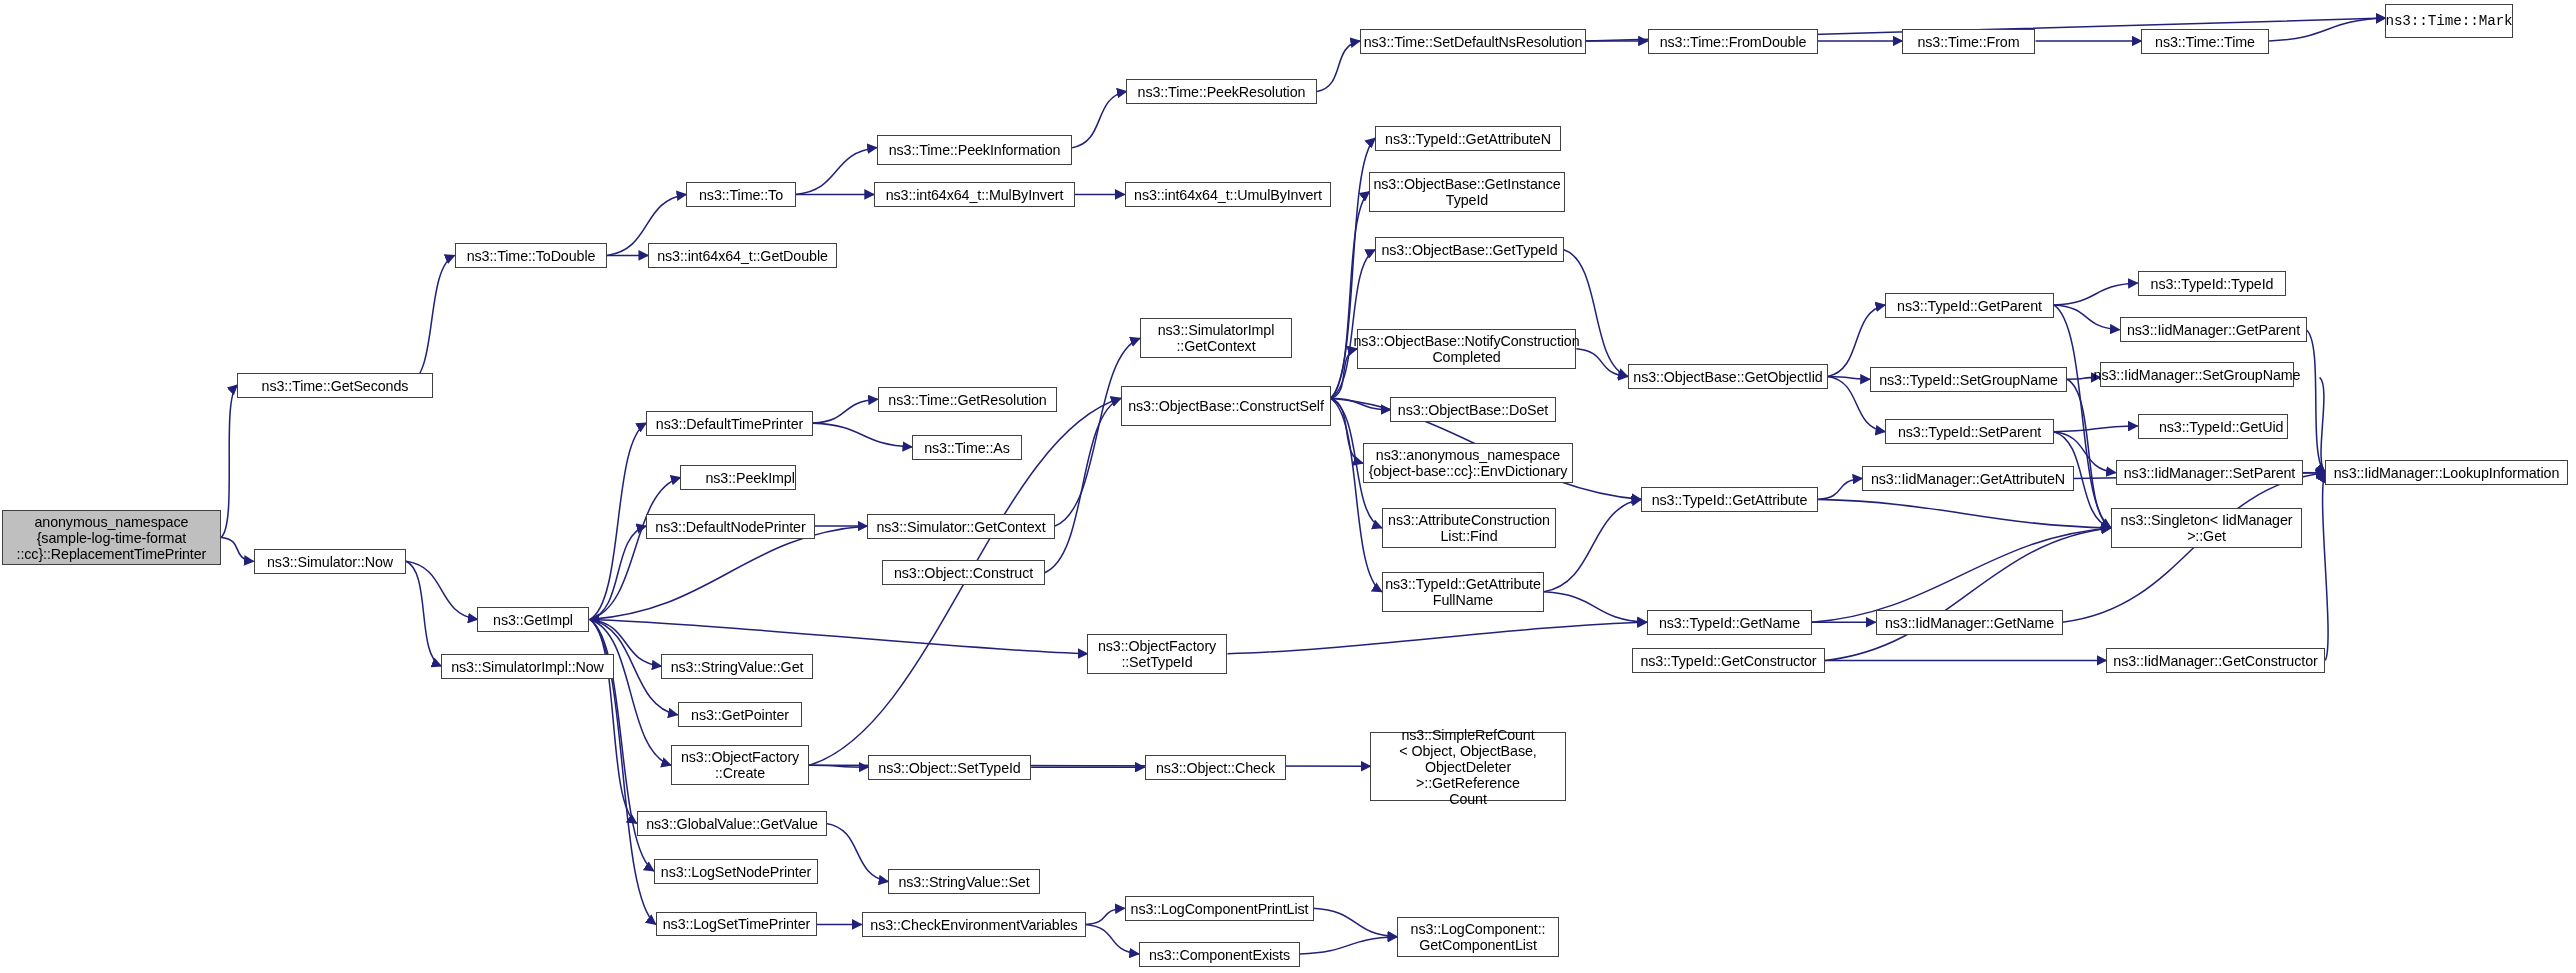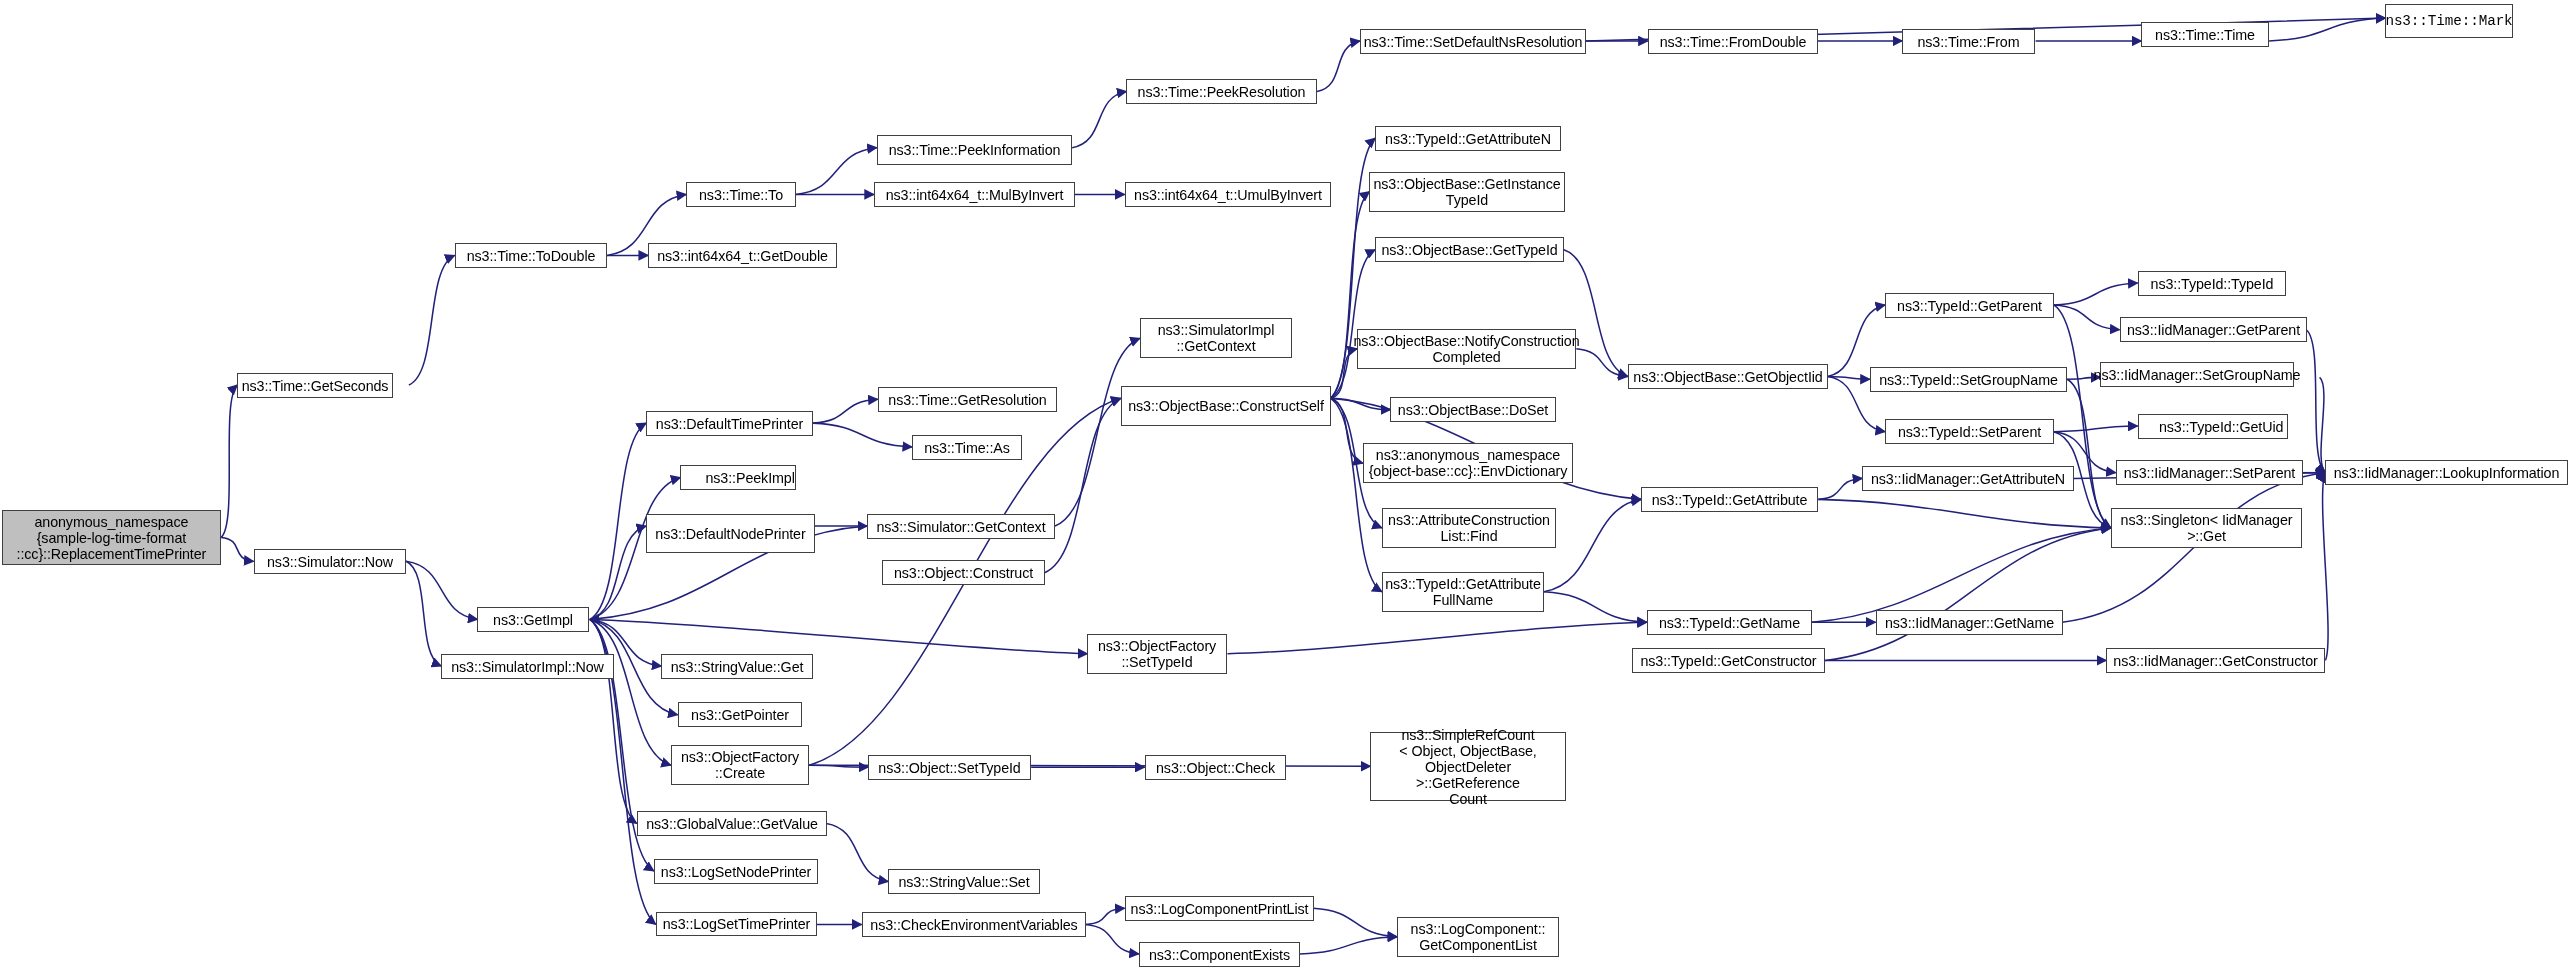--- a/index.html
+++ b/index.html
@@ -101,39 +101,39 @@
       <path d="M 2434 396 C 2446.7 406, 2427.3 486, 2440 496" fill="none" stroke="#21217a" stroke-width="1.6" marker-end="url(#ah)"></path>
       <path d="M 2416 496 C 2436.8 496, 2419.2 496, 2440 496" fill="none" stroke="#21217a" stroke-width="1.6" marker-end="url(#ah)"></path>
       <path d="M 2164 653 C 2294 637.3, 2310 511.7, 2440 496" fill="none" stroke="#21217a" stroke-width="1.6" marker-end="url(#ah)"></path>
       <path d="M 2176 502 C 2304.8 501.4, 2311.2 496.6, 2440 496" fill="none" stroke="#21217a" stroke-width="1.6" marker-end="url(#ah)"></path>
       <path d="M 2440 693 C 2450 673.3, 2430 515.7, 2440 496" fill="none" stroke="#21217a" stroke-width="1.6" marker-end="url(#ah)"></path>
     </svg>
   <div id="nodes">
       <div class="node root" style="left: 1.9px; top: 510px; width: 219px; height: 55px; background: rgb(191, 191, 191);">anonymous_namespace
 {sample-log-time-format
 ::cc}::ReplacementTimePrinter</div>
-      <div class="node" style="left: 237px; top: 373px; width: 156px; height: 25px;">ns3::Time::GetSeconds</div>
+      <div class="node" style="left: 237px; top: 373px; width: 196px; height: 25px;">ns3::Time::GetSeconds</div>
       <div class="node" style="left: 254px; top: 549px; width: 152px; height: 25px;">ns3::Simulator::Now</div>
       <div class="node" style="left: 455px; top: 243px; width: 152px; height: 25px;">ns3::Time::ToDouble</div>
       <div class="node" style="left: 648px; top: 243px; width: 189px; height: 25px;">ns3::int64x64_t::GetDouble</div>
       <div class="node" style="left: 686px; top: 182px; width: 110px; height: 25px;">ns3::Time::To</div>
       <div class="node" style="left: 877px; top: 135px; width: 195px; height: 30px;">ns3::Time::PeekInformation</div>
       <div class="node" style="left: 874px; top: 182px; width: 201px; height: 25px;">ns3::int64x64_t::MulByInvert</div>
       <div class="node" style="left: 1125px; top: 182px; width: 206px; height: 25px;">ns3::int64x64_t::UmulByInvert</div>
       <div class="node" style="left: 1126px; top: 79px; width: 191px; height: 25px;">ns3::Time::PeekResolution</div>
       <div class="node" style="left: 1360px; top: 29px; width: 226px; height: 25px;">ns3::Time::SetDefaultNsResolution</div>
       <div class="node" style="left: 1648px; top: 29px; width: 170px; height: 25px;">ns3::Time::FromDouble</div>
       <div class="node" style="left: 1902px; top: 29px; width: 133px; height: 25px;">ns3::Time::From</div>
-      <div class="node" style="left: 2141px; top: 22px; width: 128px; height: 25px;">ns3::Time::Time</div>
+      <div class="node" style="left: 2141px; top: 29px; width: 128px; height: 25px;">ns3::Time::Time</div>
       <div class="node" style="left: 2385px; top: 4px; width: 128px; height: 34px; font-family: Liberation Mono, monospace;">ns3::Time::Mark</div>
       <div class="node" style="left: 477px; top: 607px; width: 112px; height: 25px;">ns3::GetImpl</div>
       <div class="node" style="left: 441px; top: 654px; width: 173px; height: 25px;">ns3::SimulatorImpl::Now</div>
       <div class="node" style="left: 646px; top: 411px; width: 167px; height: 25px;">ns3::DefaultTimePrinter</div>
       <div class="node" style="left: 680px; top: 465px; width: 116px; height: 25px; padding-left: 28px;">ns3::PeekImpl</div>
-      <div class="node" style="left: 646px; top: 514px; width: 169px; height: 39px;">ns3::DefaultNodePrinter</div>
+      <div class="node" style="left: 646px; top: 514px; width: 169px; height: 25px;">ns3::DefaultNodePrinter</div>
       <div class="node" style="left: 661px; top: 654px; width: 152px; height: 25px;">ns3::StringValue::Get</div>
       <div class="node" style="left: 678px; top: 702px; width: 124px; height: 25px;">ns3::GetPointer</div>
       <div class="node" style="left: 671px; top: 745px; width: 138px; height: 40px;">ns3::ObjectFactory
 ::Create</div>
       <div class="node" style="left: 637px; top: 811px; width: 190px; height: 25px;">ns3::GlobalValue::GetValue</div>
       <div class="node" style="left: 654px; top: 859px; width: 164px; height: 25px;">ns3::LogSetNodePrinter</div>
       <div class="node" style="left: 656px; top: 912px; width: 161px; height: 24px;">ns3::LogSetTimePrinter</div>
       <div class="node" style="left: 878px; top: 387px; width: 179px; height: 25px;">ns3::Time::GetResolution</div>
       <div class="node" style="left: 912px; top: 435px; width: 110px; height: 25px;">ns3::Time::As</div>
       <div class="node" style="left: 867px; top: 514px; width: 188px; height: 25px;">ns3::Simulator::GetContext</div>

